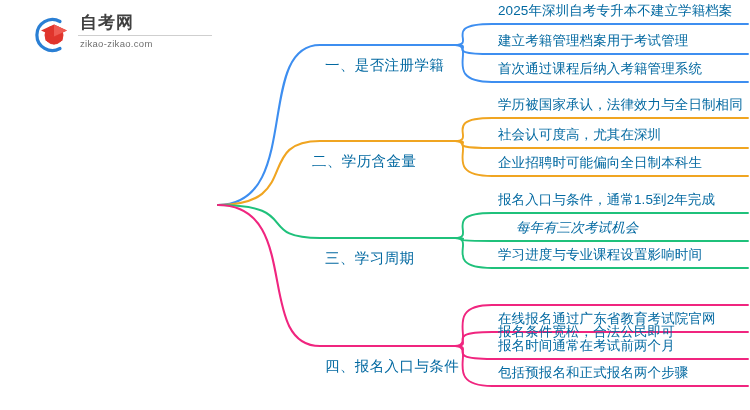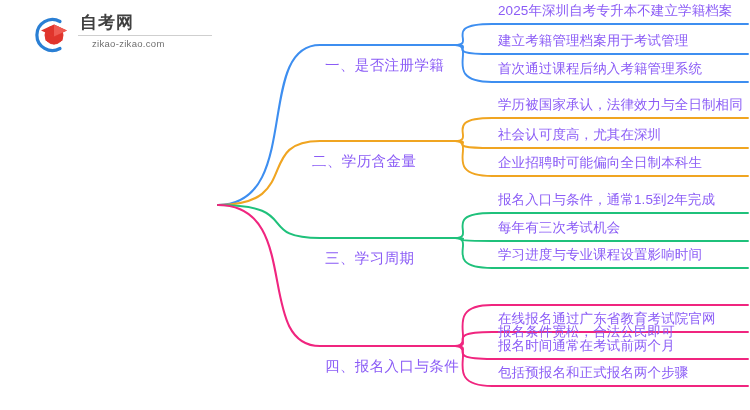--- a/index.html
+++ b/index.html
@@ -50,40 +50,39 @@
     height: 1px;
     background: #cfcfcf;
     margin: 1px 0 2px 0;
   }
   .logo-sub {
     font-size: 9.5px;
     color: #6f6f6f;
     letter-spacing: 0.3px;
     line-height: 12px;
     padding-left: 2px;
-    margin-left: 12px;
   }
 
   
   #map {
     position: absolute;
     left: 0;
     top: 0;
     width: 750px;
     height: 410px;
   }
   #map-svg {
     position: absolute;
     left: 0;
     top: 0;
   }
   .node {
     position: absolute;
     white-space: nowrap;
-    color: #8b5cf6;
+    color: #0369a1;
   }
   #root-node {
     font-size: 15.5px;
     line-height: 18px;
     letter-spacing: 0.2px;
   }
   .branch-label {
     font-size: 14.5px;
     line-height: 17px;
     letter-spacing: 0.4px;
@@ -141,21 +140,21 @@
         <div class="node branch-label" style="left: 325px; top: 23px;">一、是否注册学籍</div>
         <div class="node leaf-label" style="left: 498px; top: 3px;">2025年深圳自考专升本不建立学籍档案</div>
         <div class="node leaf-label" style="left: 498px; top: 33px;">建立考籍管理档案用于考试管理</div>
         <div class="node leaf-label" style="left: 498px; top: 61px;">首次通过课程后纳入考籍管理系统</div>
         <div class="node branch-label" style="left: 312px; top: 119px;">二、学历含金量</div>
         <div class="node leaf-label" style="left: 498px; top: 97px;">学历被国家承认，法律效力与全日制相同</div>
         <div class="node leaf-label" style="left: 498px; top: 127px;">社会认可度高，尤其在深圳</div>
         <div class="node leaf-label" style="left: 498px; top: 155px;">企业招聘时可能偏向全日制本科生</div>
         <div class="node branch-label" style="left: 325px; top: 216px;">三、学习周期</div>
         <div class="node leaf-label" style="left: 498px; top: 192px;">报名入口与条件，通常1.5到2年完成</div>
-        <div class="node leaf-label" style="left: 498px; top: 220px;">每年有三次考试机会</div>
+        <div class="node leaf-label" style="left: 516px; top: 220px; font-style: italic;">每年有三次考试机会</div>
         <div class="node leaf-label" style="left: 498px; top: 247px;">学习进度与专业课程设置影响时间</div>
         <div class="node branch-label" style="left: 325px; top: 324px;">四、报名入口与条件</div>
         <div class="node leaf-label" style="left: 498px; top: 284px; margin-top: 40px;">报名条件宽松，合法公民即可</div>
         <div class="node leaf-label" style="left: 498px; top: 311px;">在线报名通过广东省教育考试院官网</div>
         <div class="node leaf-label" style="left: 498px; top: 338px;">报名时间通常在考试前两个月</div>
         <div class="node leaf-label" style="left: 498px; top: 365px;">包括预报名和正式报名两个步骤</div>
       </div>
   </div>
 
 </div>

